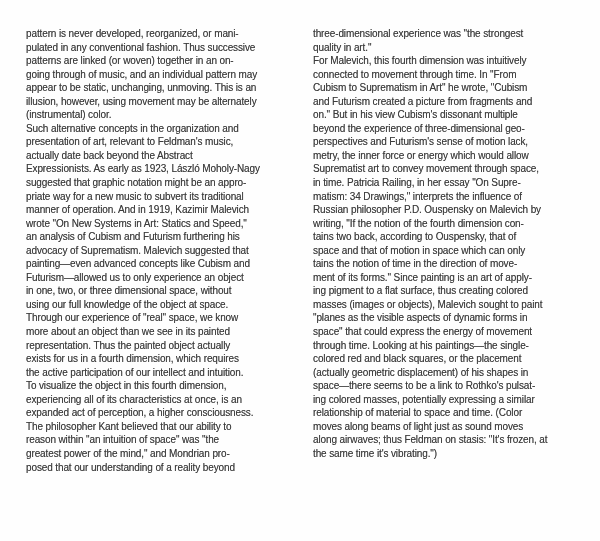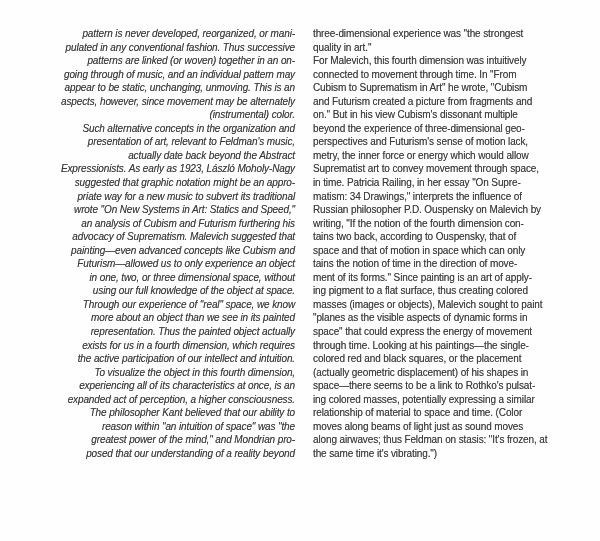--- a/index.html
+++ b/index.html
@@ -25,24 +25,22 @@
   .col {
     position: absolute;
     top: 27px;
     font-size: 10px;
     line-height: 13.55px;
     letter-spacing: -0.12px;
     color: #3c3c3c;
     text-shadow: 0 0 0.6px rgba(80, 80, 80, 0.65);
   }
   .col-left {
-    left: 18px;
+    left: 26px;
     width: 277px;
-    text-align: right;
-    font-style: italic;
   }
   .col-right {
     left: 313px;
     width: 240px;
     text-align: left;
   }
   .line {
     white-space: nowrap;
     height: 13.55px;
   }
@@ -50,28 +48,29 @@
 </head>
 <body>
 
 <div class="page">
   <div class="col col-left">
       <div class="line">pattern is never developed, reorganized, or mani-</div>
       <div class="line">pulated in any conventional fashion. Thus successive</div>
       <div class="line">patterns are linked (or woven) together in an on-</div>
       <div class="line">going through of music, and an individual pattern may</div>
       <div class="line">appear to be static, unchanging, unmoving. This is an</div>
-      <div class="line">aspects, however, since movement may be alternately</div>
+      <div class="line">illusion, however, using movement may be alternately</div>
       <div class="line">(instrumental) color.</div>
       <div class="line">Such alternative concepts in the organization and</div>
       <div class="line">presentation of art, relevant to Feldman's music,</div>
       <div class="line">actually date back beyond the Abstract</div>
       <div class="line">Expressionists. As early as 1923, László Moholy-Nagy</div>
       <div class="line">suggested that graphic notation might be an appro-</div>
       <div class="line">priate way for a new music to subvert its traditional</div>
+      <div class="line">manner of operation. And in 1919, Kazimir Malevich</div>
       <div class="line">wrote "On New Systems in Art: Statics and Speed,"</div>
       <div class="line">an analysis of Cubism and Futurism furthering his</div>
       <div class="line">advocacy of Suprematism. Malevich suggested that</div>
       <div class="line">painting—even advanced concepts like Cubism and</div>
       <div class="line">Futurism—allowed us to only experience an object</div>
       <div class="line">in one, two, or three dimensional space, without</div>
       <div class="line">using our full knowledge of the object at space.</div>
       <div class="line">Through our experience of "real" space, we know</div>
       <div class="line">more about an object than we see in its painted</div>
       <div class="line">representation. Thus the painted object actually</div>

